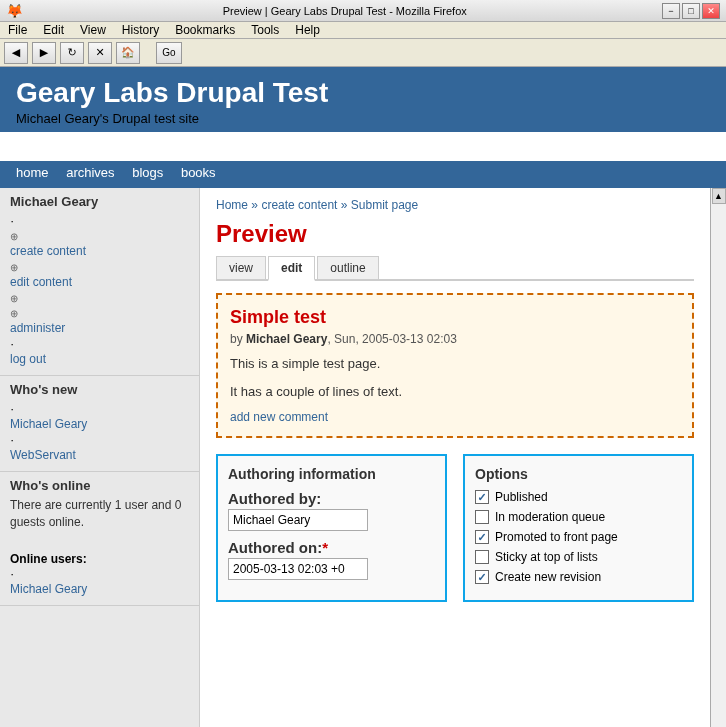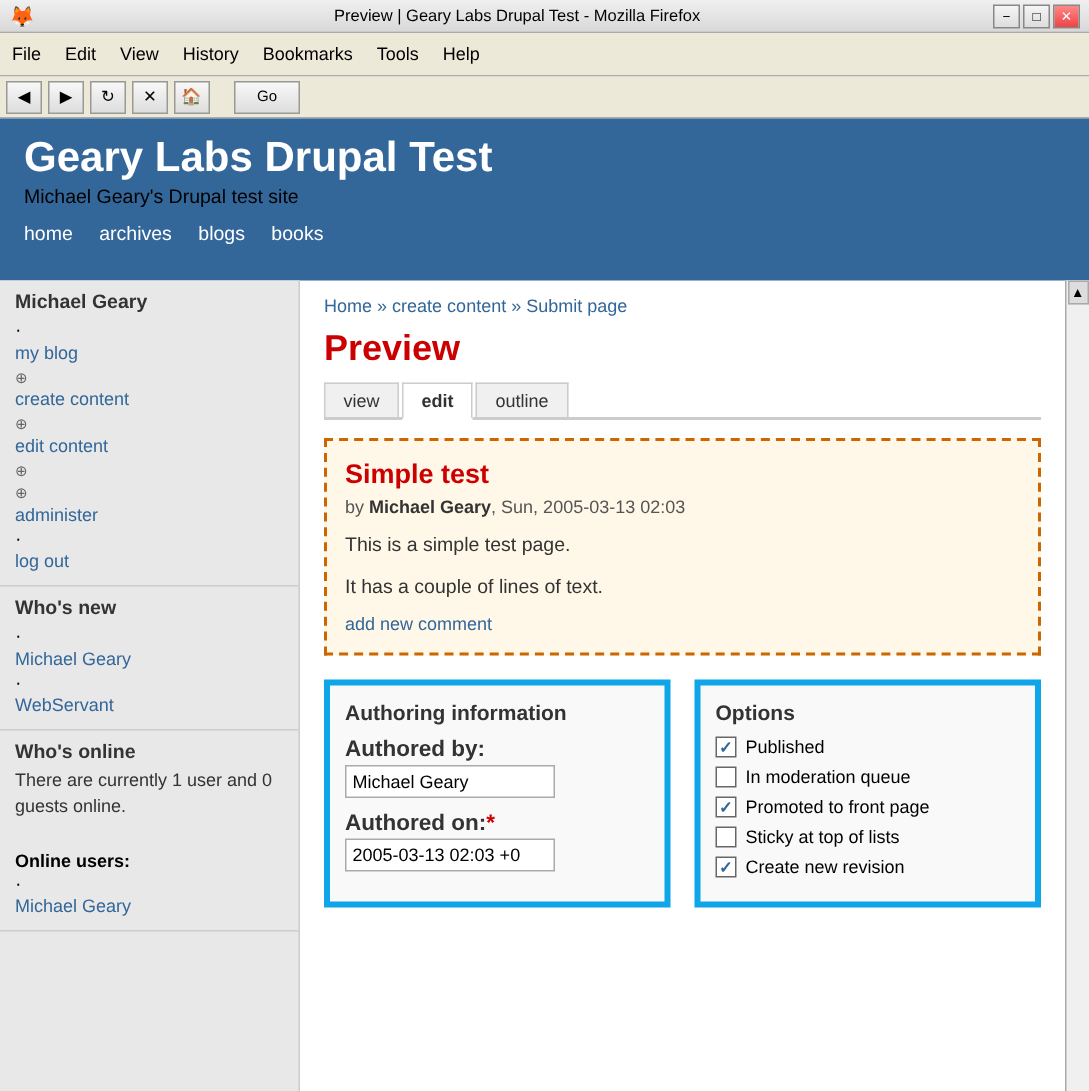--- a/index.html
+++ b/index.html
@@ -14,21 +14,21 @@
       padding: 0 6px;
       border-bottom: 1px solid #aaa;
       font-size: 11px;
     }
     .browser-titlebar .title { flex: 1; text-align: center; font-size: 11px; }
     .browser-titlebar .win-buttons { display: flex; gap: 2px; }
     .win-btn { width: 18px; height: 16px; border: 1px solid #888; font-size: 9px; display: flex; align-items: center; justify-content: center; cursor: pointer; background: linear-gradient(to bottom, #f5f5f5, #ddd); }
 
     .browser-menubar {
       background: #ece9d8;
-      height: 29px;
+      height: 17px;
       display: flex;
       align-items: center;
       padding: 0 4px;
       font-size: 12px;
       border-bottom: 1px solid #aaa;
       gap: 8px;
     }
     .browser-menubar span { padding: 2px 4px; cursor: pointer; }
 
     .browser-toolbar {
@@ -45,37 +45,38 @@
       background: linear-gradient(to bottom, #f8f8f8, #ddd);
       display: flex; align-items: center; justify-content: center;
       font-size: 11px; cursor: pointer;
     }
     .address-bar {
       flex: 1; height: 22px; border: 1px solid #999;
       display: flex; align-items: center; padding: 0 4px;
       background: white; font-size: 11px;
     }
     .go-btn {
-      width: 44px; height: 22px; border: 1px solid #999;
+      width: 26px; height: 22px; border: 1px solid #999;
       background: linear-gradient(to bottom, #f8f8f8, #ddd);
       display: flex; align-items: center; justify-content: center;
       font-size: 10px; cursor: pointer;
     }
 
     
     .site-header {
       background: #336699;
       padding: 10px 16px 6px 16px;
       color: white;
     }
     .site-title { font-size: 28px; font-weight: bold; color: white; }
     .site-subtitle { font-size: 13px; color: #000000; margin-top: 2px; }
     .site-nav {
       background: #336699;
-      padding: 4px 16px 24px 16px;
+      padding: 4px 16px 8px 16px;
+      margin-top: 29px;
     }
     .site-nav a {
       color: white; text-decoration: none; font-size: 13px;
       margin-right: 14px;
     }
 
     
     .main-layout {
       display: flex;
       min-height: 560px;
@@ -155,21 +156,21 @@
       color: #336699; font-size: 12px; text-decoration: none;
     }
 
     
     .form-sections {
       display: flex;
       gap: 16px;
     }
     .form-section {
       flex: 1;
-      border: 4px solid #0ea5e9;
+      border: 2px solid #0ea5e9;
       padding: 10px;
       background: #f9f9f9;
     }
     .form-section-title {
       font-size: 14px; font-weight: bold; color: #333; margin-bottom: 8px;
     }
     .form-field { margin-bottom: 8px; }
     .form-label { font-size: 15px; font-weight: bold; color: #333; display: block; margin-bottom: 2px; }
     .form-input {
       width: 140px; height: 22px; border: 1px solid #aaa;
@@ -251,21 +252,20 @@
 </div>
 
 <div class="main-layout">
 
   <div class="sidebar">
 
     <div class="sidebar-block">
       <div class="sidebar-block-title">Michael Geary</div>
       <div>
         <span class="bullet">·</span>
-        <a>my blog</a>
       </div>
       <div>
         <span class="sidebar-item-expand">⊕</span>
         <a>create content</a>
       </div>
       <div>
         <span class="sidebar-item-expand">⊕</span>
         <a>edit content</a>
       </div>
       <div>

